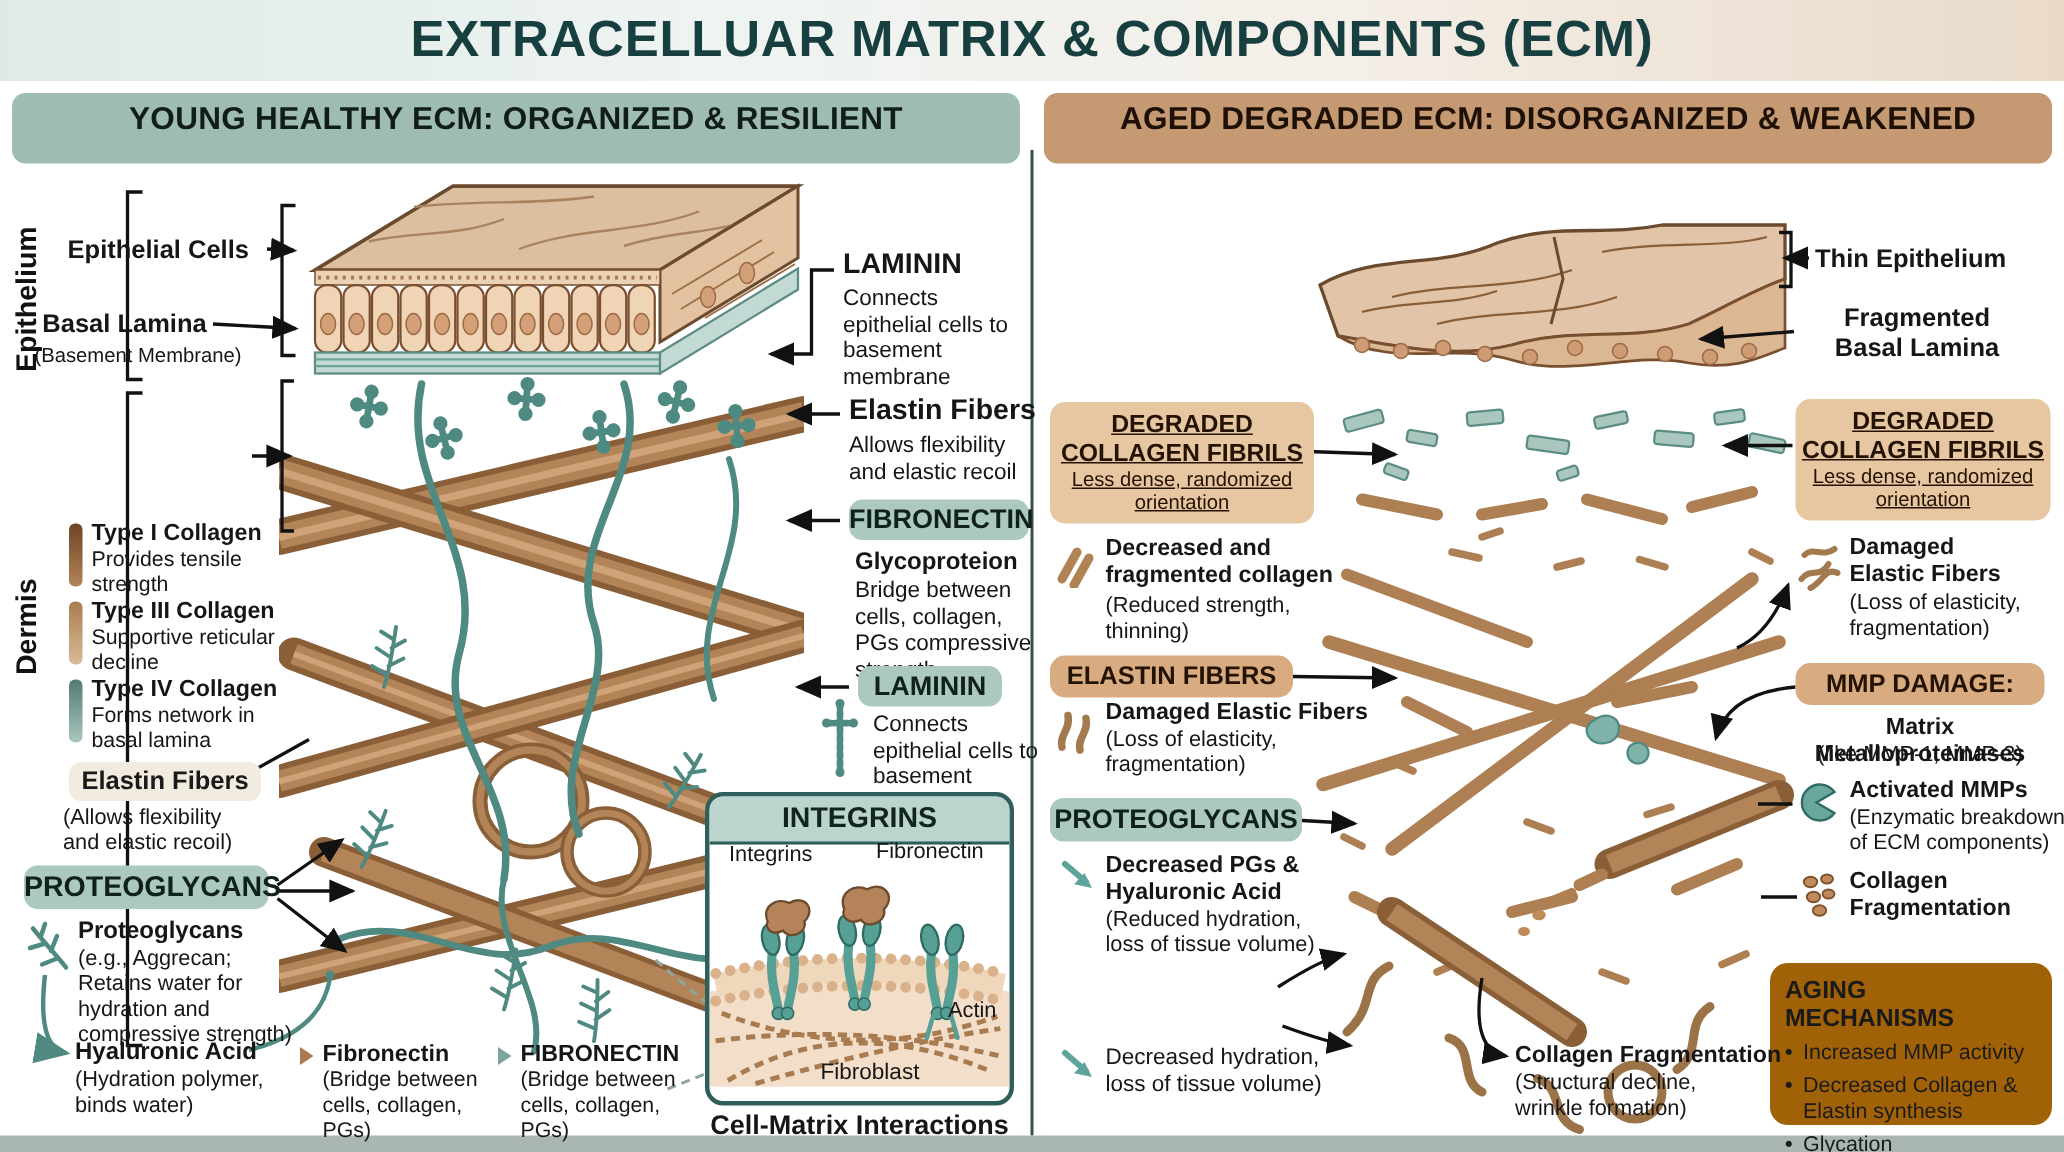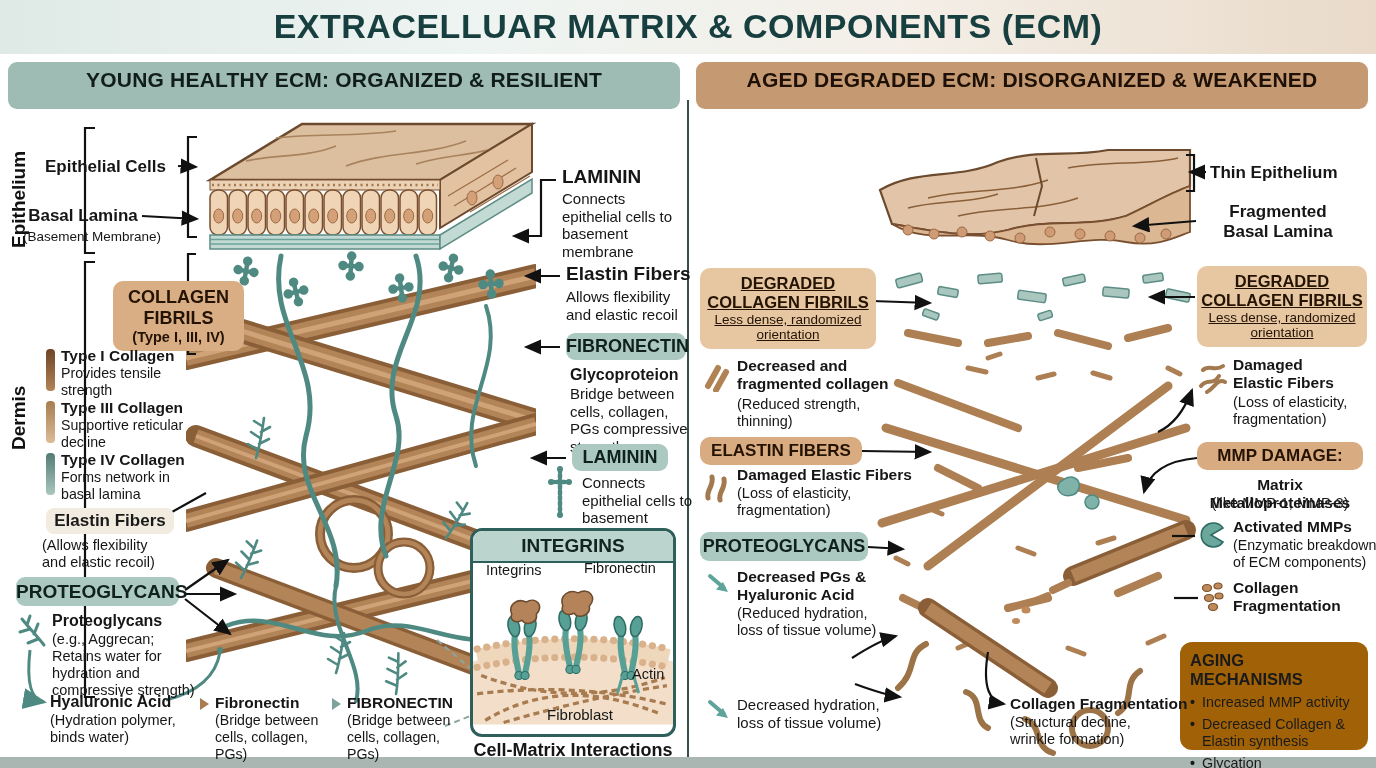--- a/index.html
+++ b/index.html
@@ -353,24 +353,20 @@
     </g>
   </svg>
 
   <div class="abs vlab lbl" style="left:8px;top:138px;height:110px">Epithelium</div>
   <div class="abs vlab lbl" style="left:8px;top:360px;height:90px">Dermis</div>
 
   <div class="abs lab17 rt lbl" style="left:38px;top:157px;width:135px">Epithelial Cells</div>
   <div class="abs lab17 rt lbl" style="left:28px;top:206px;width:110px">Basal Lamina</div>
   <div class="abs de2 ctr lbl" style="left:8px;top:229px;width:168px">(Basement Membrane)</div>
 
-  <div class="abs tanbox lbl" style="left:113px;top:281px;width:127px;padding:6px 2px">
-    <div class="t18 b">COLLAGEN FIBRILS</div>
-    <div class="b" style="font-size:14.5px">(Type I, III, IV)</div>
-  </div>
 
   <div class="abs lbl" style="left:46px;top:347px">
     <div class="abs bar" style="left:0;top:2px;background:linear-gradient(#6e4426,#b28457)"></div>
     <div class="abs ti" style="left:15px;top:0;width:130px">Type I Collagen</div>
     <div class="abs de" style="left:15px;top:18px;width:115px">Provides tensile strength</div>
   </div>
   <div class="abs lbl" style="left:46px;top:399px">
     <div class="abs bar" style="left:0;top:2px;background:linear-gradient(#a97c50,#dbbb97)"></div>
     <div class="abs ti" style="left:15px;top:0;width:140px">Type III Collagen</div>
     <div class="abs de" style="left:15px;top:18px;width:125px">Supportive reticular decline</div>

